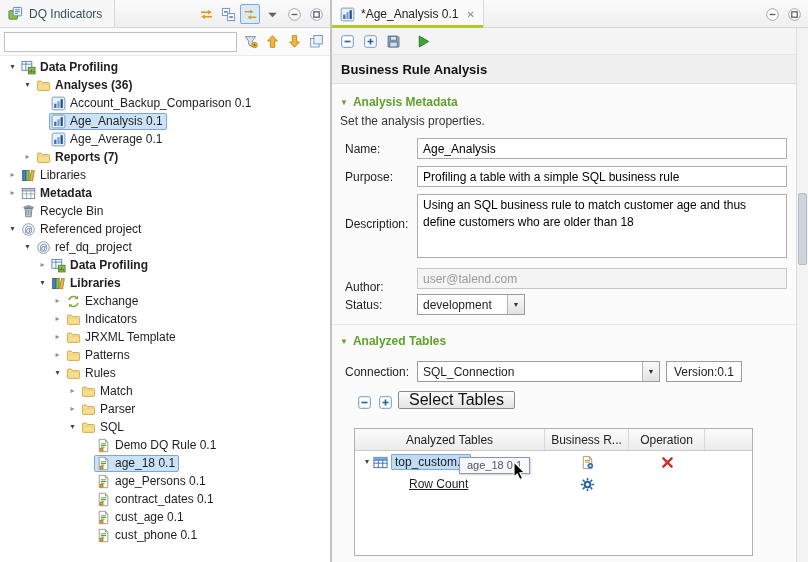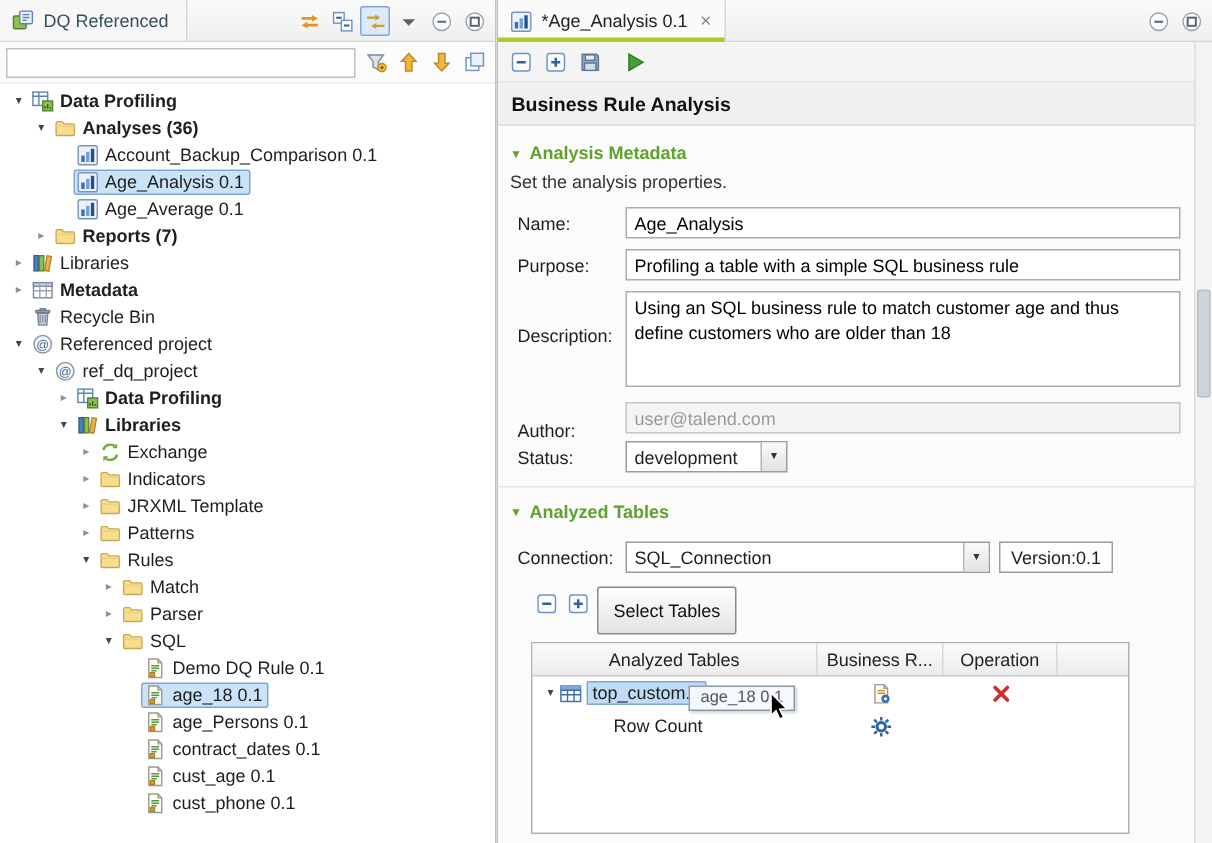--- a/index.html
+++ b/index.html
@@ -45,21 +45,21 @@
 .sec-hdr .tri{font-size:8px;color:#5FA22B}
 .sub{color:#333}
 .finput{height:21px;border:1px solid #ACACAC;background:#fff;padding:0 5px;font:12px "Liberation Sans",sans-serif;outline:none}
 .finput.ro{background:#F4F4F4;color:#9A9A9A;border-color:#C6C6C6}
 .ftext{border:1px solid #ACACAC;background:#fff;padding:2px 5px;font:12px/1.4 "Liberation Sans",sans-serif;resize:none;outline:none;overflow:hidden}
 .combo{display:flex;align-items:stretch;border:1px solid #9C9C9C;background:#fff;height:21px}
 .combo .val{flex:1;display:flex;align-items:center;padding:0 5px;overflow:hidden;white-space:nowrap}
 .combo .cbtn{width:17px;border-left:1px solid #B4B4B4;background:linear-gradient(#FAFAFA,#E2E2E2);display:flex;align-items:center;justify-content:center;font-size:7px;color:#333}
 .vbox{display:inline-flex;align-items:center;height:21px;border:1px solid #9C9C9C;background:#fff;padding:0 7px}
 .sqbtn{width:18px;height:18px;display:flex;align-items:center;justify-content:center}
-.btn-st{height:32px;display:inline-flex;align-items:center;padding:0 10px;border:1px solid #8A8A8A;border-radius:2px;background:linear-gradient(#FDFDFD,#E4E4E4);font-size:12px;color:#111}
+.btn-st{height:18px;display:inline-flex;align-items:center;padding:0 10px;border:1px solid #8A8A8A;border-radius:2px;background:linear-gradient(#FDFDFD,#E4E4E4);font-size:16px;color:#111}
 .hr{position:absolute;left:0;right:0;height:1px;background:#E6E6E6}
 
 
 .atable{position:absolute;left:22px;top:344px;width:399px;height:128px;border:1px solid #B0B0B0;background:#fff}
 .athead{display:flex;height:22px;background:linear-gradient(#FBFBFB,#ECECEC);border-bottom:1px solid #C9C9C9}
 .ath{display:flex;align-items:center;justify-content:center;border-right:1px solid #D8D8D8;color:#222}
 .col1{width:190px}.col2{width:84px}.col3{width:76px}
 .athfill{flex:1}
 .trow{display:flex;height:22px}
 .tc{display:flex;align-items:center}
@@ -81,21 +81,21 @@
   <div class="left-panel">
     <div class="lp-tabbar">
       <div class="lp-tab">
         <span class="ticon">
             <svg viewBox="0 0 16 16" width="15" height="15">
               <rect x="1" y="5" width="9" height="9" rx="1" fill="#8CC152" stroke="#55802F"></rect>
               <rect x="5.5" y="1.5" width="9" height="9" rx="1" fill="#EAF1FA" stroke="#5B84B8"></rect>
               <path d="M7.5 4h5M7.5 6h5M7.5 8h3" stroke="#5B84B8" fill="none"></path>
             </svg>
           </span>
-        <span>DQ Referenced</span>
+        <span>DQ Indicators</span>
       </div>
       <div class="lp-toolbar">
           <span class="tbtn">
             <svg viewBox="0 0 16 16" width="15" height="15">
               <path d="M2.2 5.6h8" stroke="#E8951D" stroke-width="1.8" fill="none"></path>
               <path d="M9.6 3.2L13.8 5.6 9.6 8z" fill="#E8951D"></path>
               <path d="M13.8 10.4h-8" stroke="#E8951D" stroke-width="1.8" fill="none"></path>
               <path d="M6.4 8L2.2 10.4 6.4 12.8z" fill="#E8951D"></path>
             </svg>
           </span>
@@ -667,21 +667,21 @@
               </div>
               <div class="tc col3 center">
                 <span class="i15" style="margin:0">
                   <svg viewBox="0 0 16 16" width="15" height="15">
                     <path d="M3.6 3.6l8.8 8.8M12.4 3.6l-8.8 8.8" stroke="#C9302C" stroke-width="2.6" stroke-linecap="round"></path>
                   </svg>
                 </span>
               </div>
             </div>
             <div class="trow">
-              <div class="tc col1" style="padding-left: 42px;">
+              <div class="tc col1" style="padding-left: 42px; text-decoration: underline;">
                 <span class="arrow none"></span>
                 <span class="rlabel">Row Count</span>
               </div>
               <div class="tc col2 center">
                 <span class="i15" style="margin:0">
                   <svg viewBox="0 0 16 16" width="15" height="15">
                     <circle cx="8" cy="8" r="3" fill="none" stroke="#2B62A8" stroke-width="2.2"></circle>
                     <path d="M8 1v2.6M8 12.4V15M1 8h2.6M12.4 8H15M3 3l1.9 1.9M11.1 11.1L13 13M13 3l-1.9 1.9M4.9 11.1L3 13" stroke="#2B62A8" stroke-width="1.7" fill="none"></path>
                   </svg>
                 </span>

